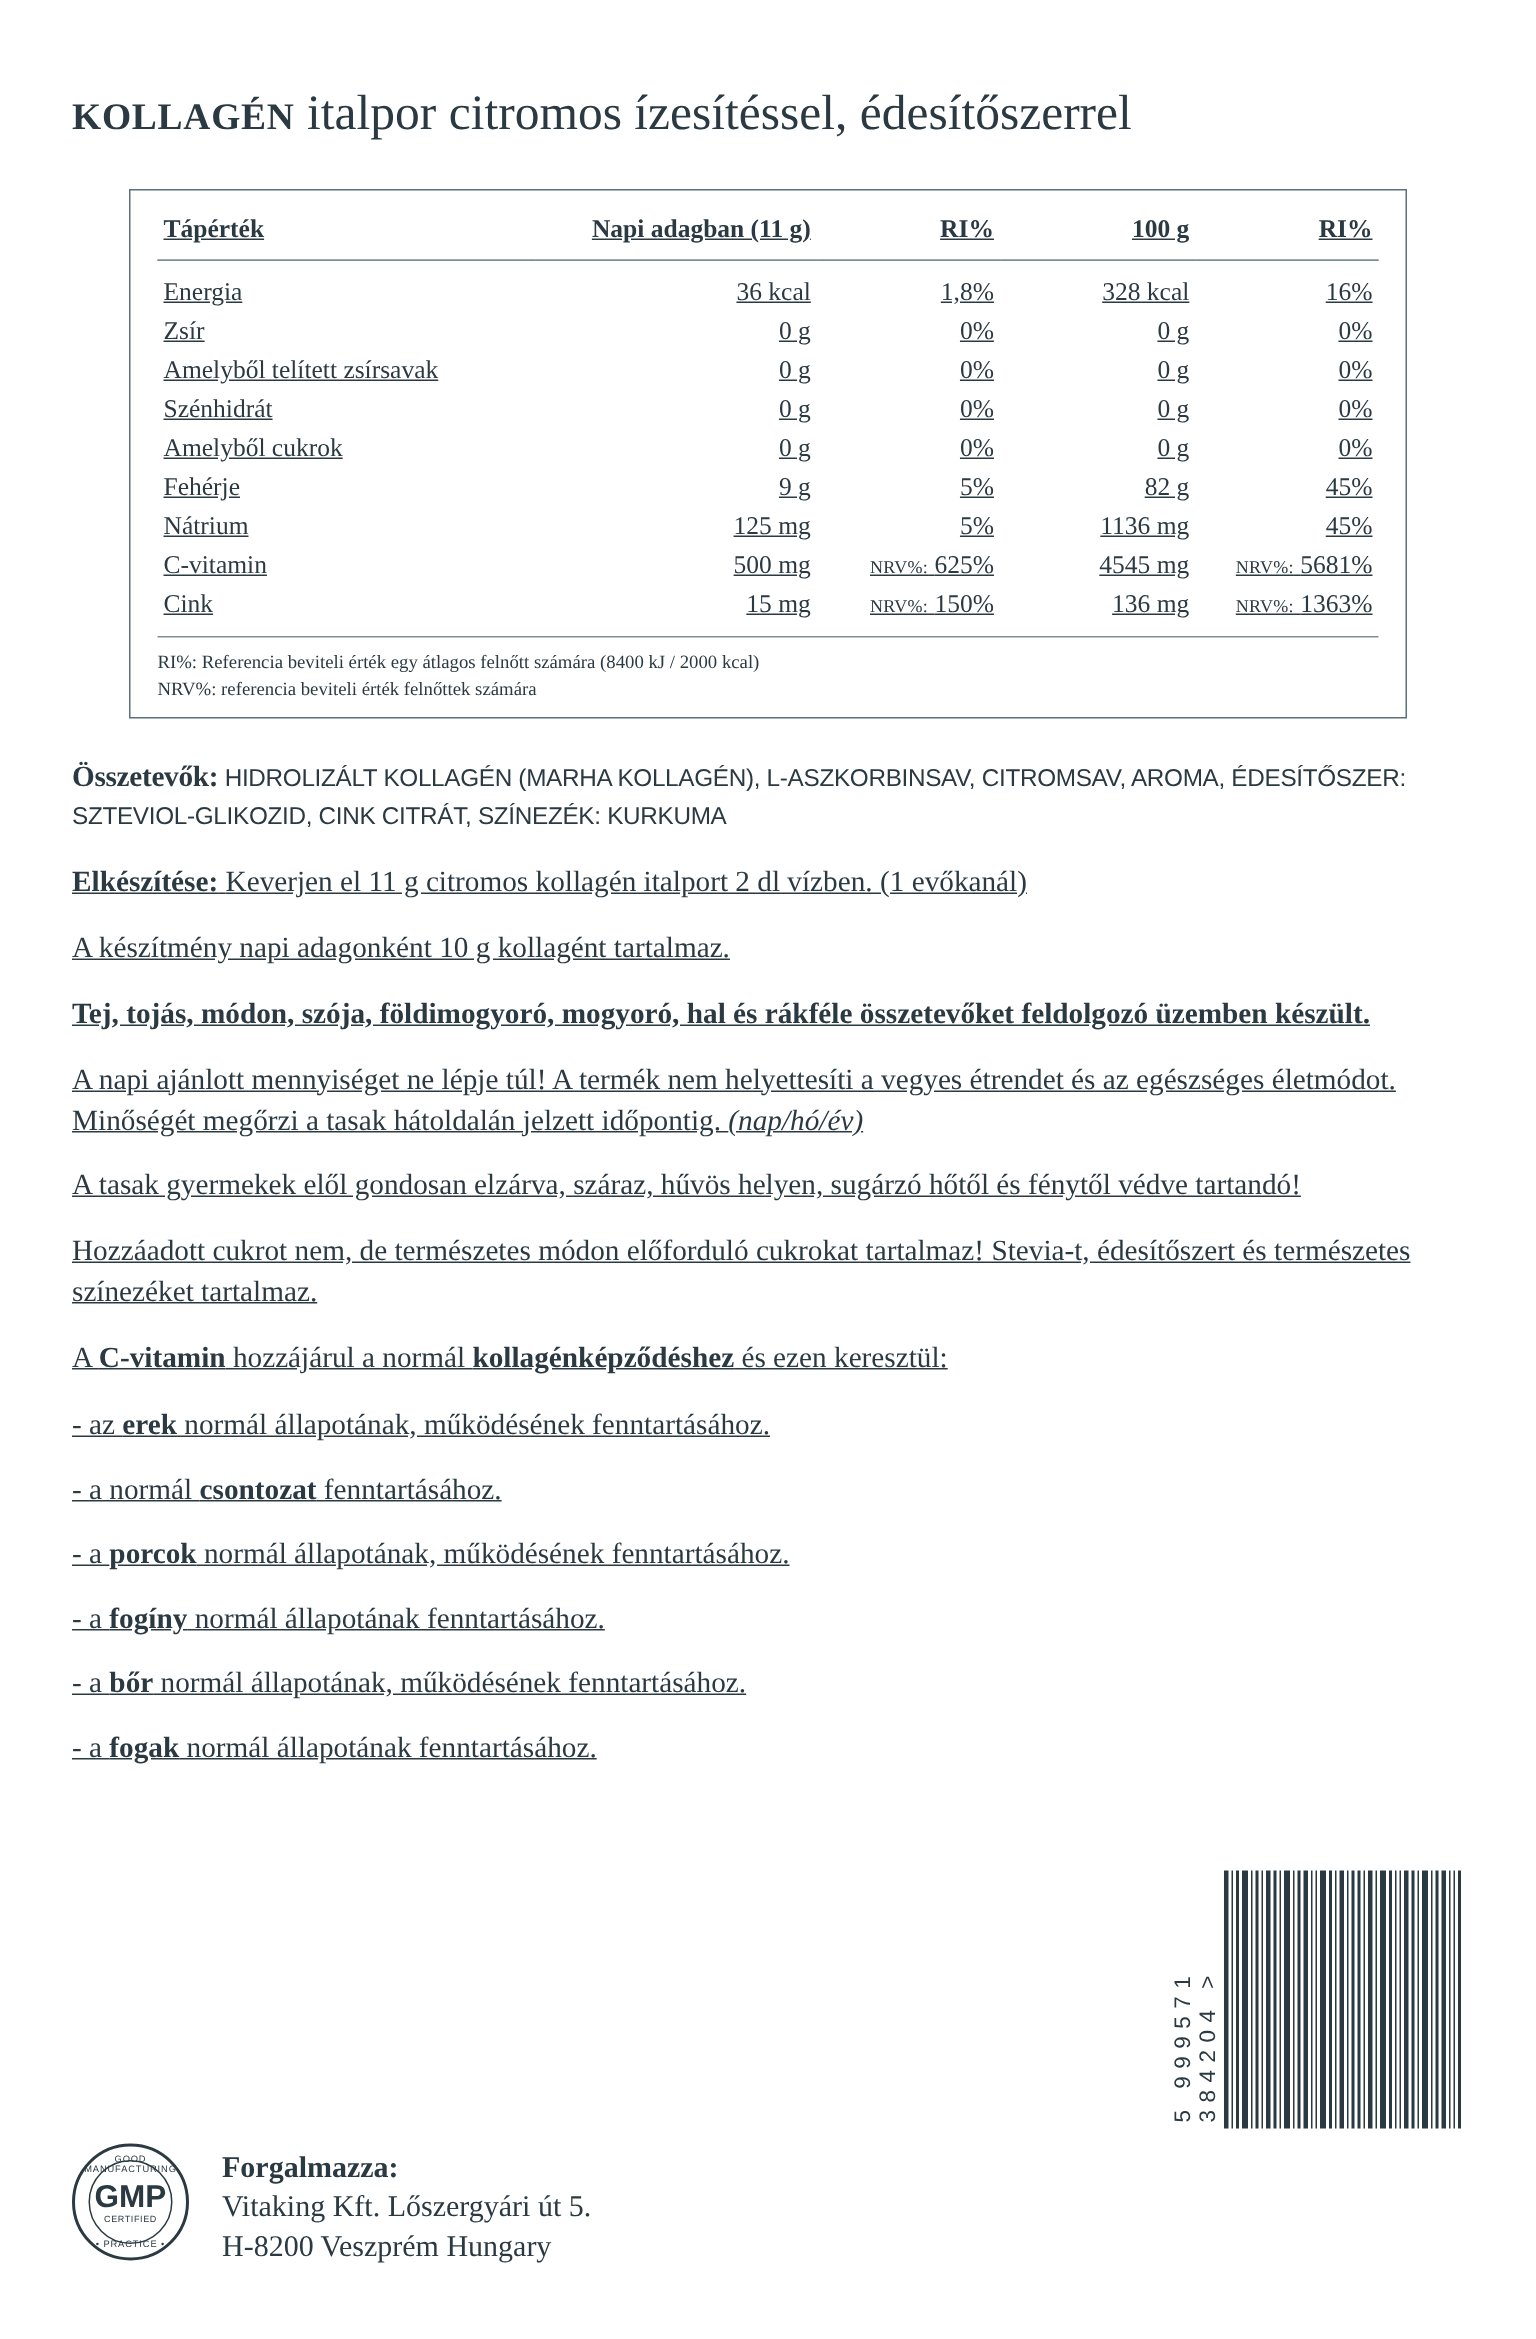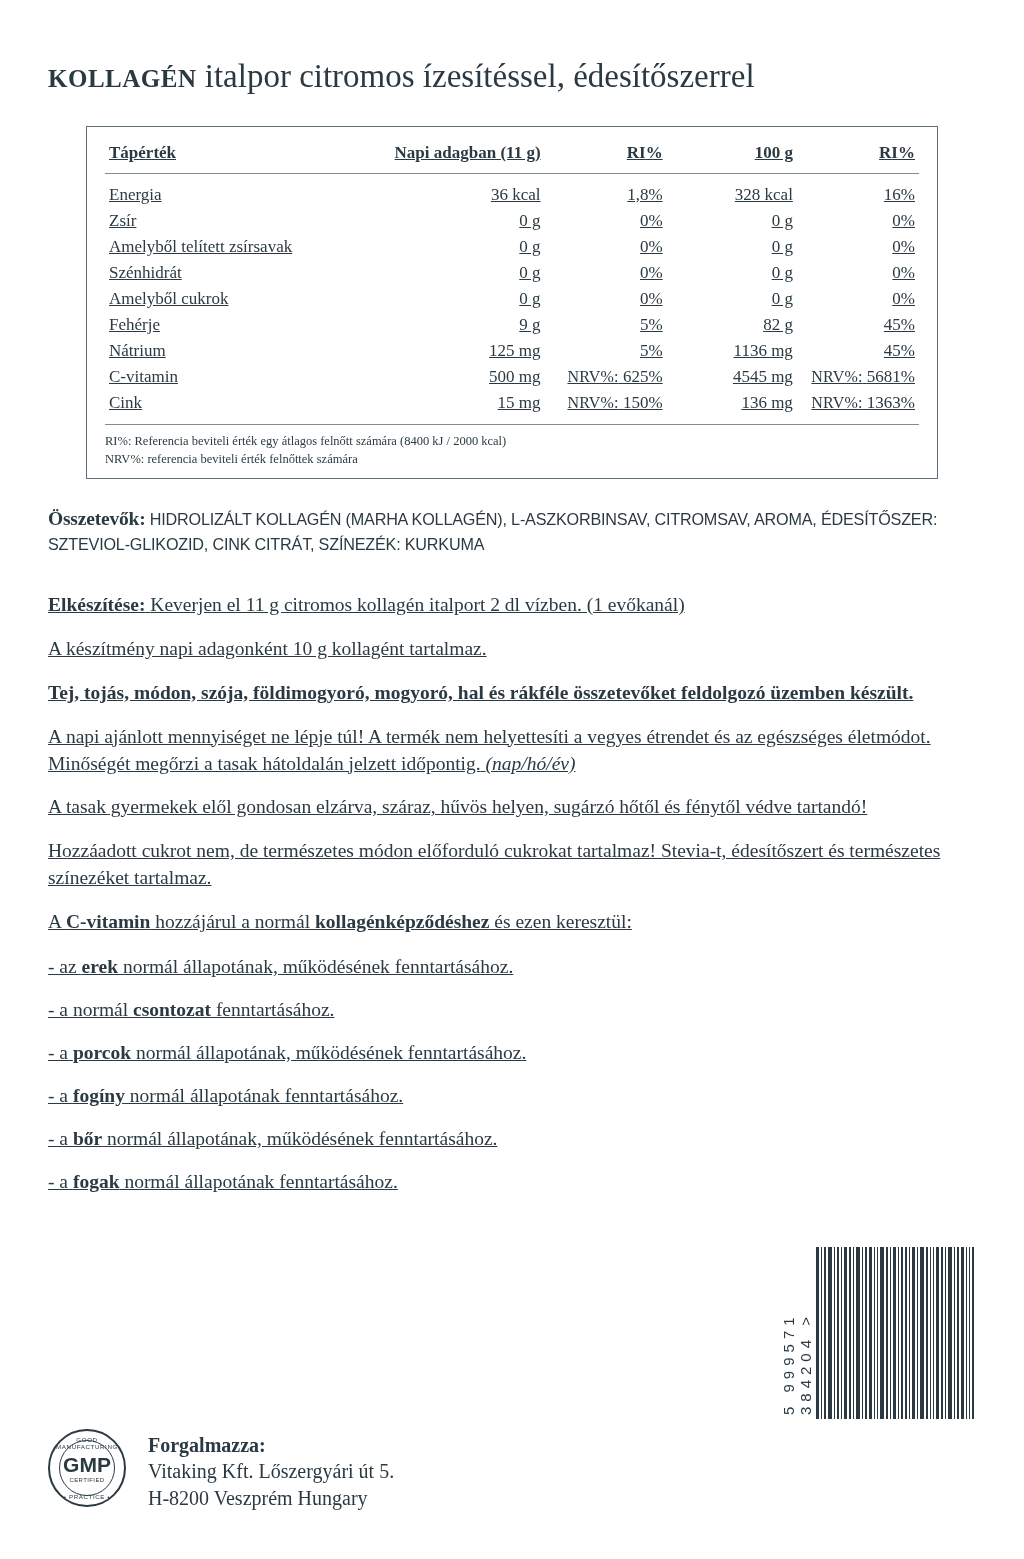--- a/index.html
+++ b/index.html
@@ -66,21 +66,21 @@
 
   table.nutri td {
     padding: 3px 4px;
     white-space: nowrap;
   }
   table.nutri td.name { text-align: left; }
   table.nutri td.num  { text-align: right; }
   table.nutri tr.first-row td { padding-top: 11px; }
   table.nutri tr.sub-row td { padding-top: 0px; }
   table.nutri .nrvlabel {
-    font-size: 16px;
+    font-size: 12px;
     letter-spacing: 0.2px;
   }
   .table-foot {
     border-top: 1px solid #7d8e96;
     margin-top: 8px;
     padding-top: 7px;
     font-size: 12.5px;
     line-height: 1.45;
   }
 
@@ -90,21 +90,21 @@
     font-size: 19.5px;
     line-height: 1.38;
   }
   .para { margin: 0 0 17px 0; text-decoration: underline; }
   b, strong { font-weight: bold; }
   .ingredients {
     font-family: "Liberation Sans", sans-serif;
     font-size: 16.2px;
     line-height: 1.42;
     letter-spacing: -0.2px;
-    margin-bottom: 36px;
+    margin-bottom: 20px;
   }
   .ingredients .lead {
     font-family: "Liberation Serif", serif;
     font-size: 19.5px;
     font-weight: bold;
   }
   .italic { font-style: italic; }
   .bullets .para { margin-bottom: 16px; }
   .claim-intro { margin-bottom: 18px; }
 

